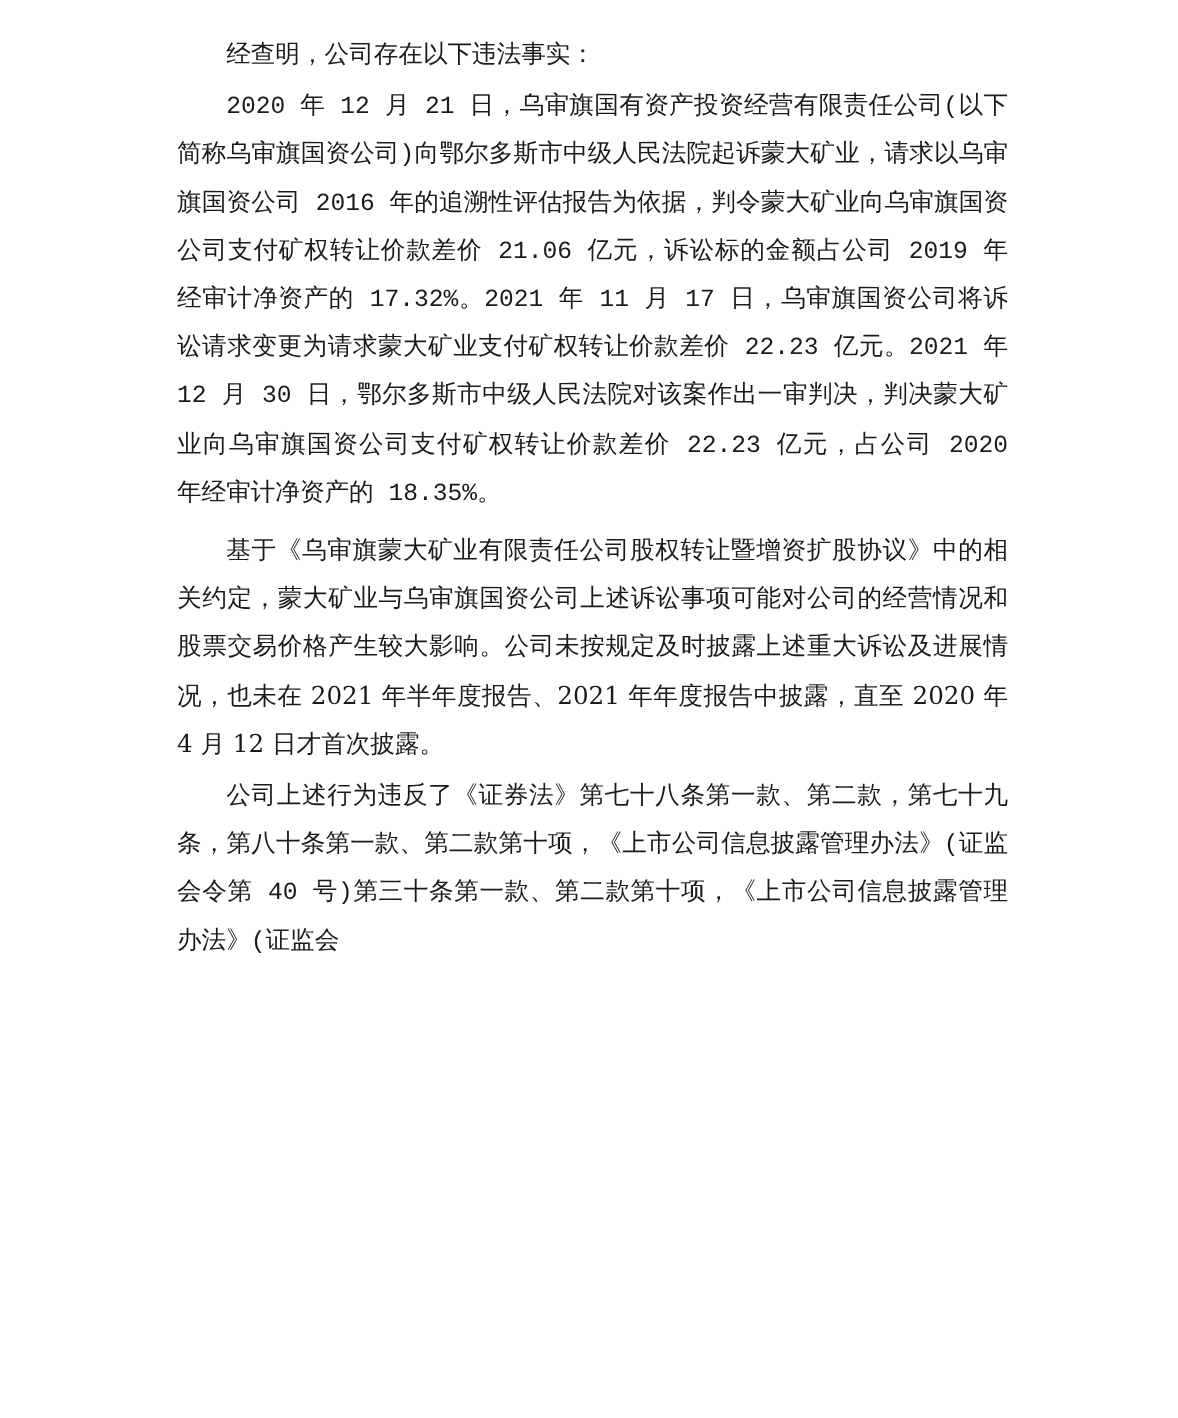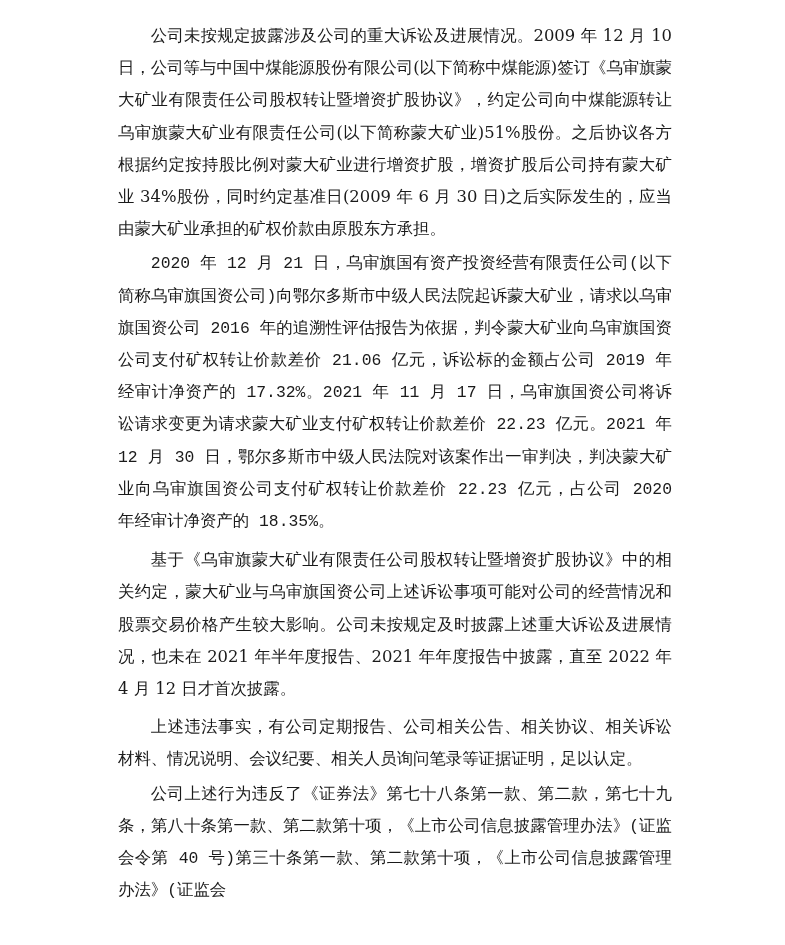--- a/index.html
+++ b/index.html
@@ -18,18 +18,17 @@
   }
   .para { margin: 0; padding: 0; }
   .indent { text-indent: 2em; }
   .gap-small { margin-top: 3px; font-family: Liberation Mono, monospace; }
   .gap-med { margin-top: 6px; }
 </style>
 </head>
 <body>
 
 <div class="page">
-  <p class="para indent">公司未按规定披露涉及公司的重大诉讼及进展情况。2009 年 12 月 10 日，公司等与中国中煤能源股份有限公司(以下简称中煤能源)签订《乌审旗蒙大矿业有限责任公司股权转让暨增资扩股协议》，约定公司向中煤能源转让乌审旗蒙大矿业有限责任公司(以下简称蒙大矿业)51%股份。之后协议各方根据约定按持股比例对蒙大矿业进行增资扩股，增资扩股后公司持有蒙大矿业 34%股份，同时约定基准日(2009 年 6 月 30 日)之后实际发生的，应当由蒙大矿业承担的矿权价款由原股东方承担。</p>
+  <p class="para indent">经查明，公司存在以下违法事实：</p>
   <p class="para indent gap-small">2020 年 12 月 21 日，乌审旗国有资产投资经营有限责任公司(以下简称乌审旗国资公司)向鄂尔多斯市中级人民法院起诉蒙大矿业，请求以乌审旗国资公司 2016 年的追溯性评估报告为依据，判令蒙大矿业向乌审旗国资公司支付矿权转让价款差价 21.06 亿元，诉讼标的金额占公司 2019 年经审计净资产的 17.32%。2021 年 11 月 17 日，乌审旗国资公司将诉讼请求变更为请求蒙大矿业支付矿权转让价款差价 22.23 亿元。2021 年 12 月 30 日，鄂尔多斯市中级人民法院对该案作出一审判决，判决蒙大矿业向乌审旗国资公司支付矿权转让价款差价 22.23 亿元，占公司 2020 年经审计净资产的 18.35%。</p>
-  <p class="para indent gap-med">基于《乌审旗蒙大矿业有限责任公司股权转让暨增资扩股协议》中的相关约定，蒙大矿业与乌审旗国资公司上述诉讼事项可能对公司的经营情况和股票交易价格产生较大影响。公司未按规定及时披露上述重大诉讼及进展情况，也未在 2021 年半年度报告、2021 年年度报告中披露，直至 2022 年 4 月 12 日才首次披露。</p>
-  <p class="para indent gap-med">上述违法事实，有公司定期报告、公司相关公告、相关协议、相关诉讼材料、情况说明、会议纪要、相关人员询问笔录等证据证明，足以认定。</p>
+  <p class="para indent gap-med">基于《乌审旗蒙大矿业有限责任公司股权转让暨增资扩股协议》中的相关约定，蒙大矿业与乌审旗国资公司上述诉讼事项可能对公司的经营情况和股票交易价格产生较大影响。公司未按规定及时披露上述重大诉讼及进展情况，也未在 2021 年半年度报告、2021 年年度报告中披露，直至 2020 年 4 月 12 日才首次披露。</p>
   <p class="para indent gap-small">公司上述行为违反了《证券法》第七十八条第一款、第二款，第七十九条，第八十条第一款、第二款第十项，《上市公司信息披露管理办法》(证监会令第 40 号)第三十条第一款、第二款第十项，《上市公司信息披露管理办法》(证监会</p>
 </div>
 
 </body></html>

